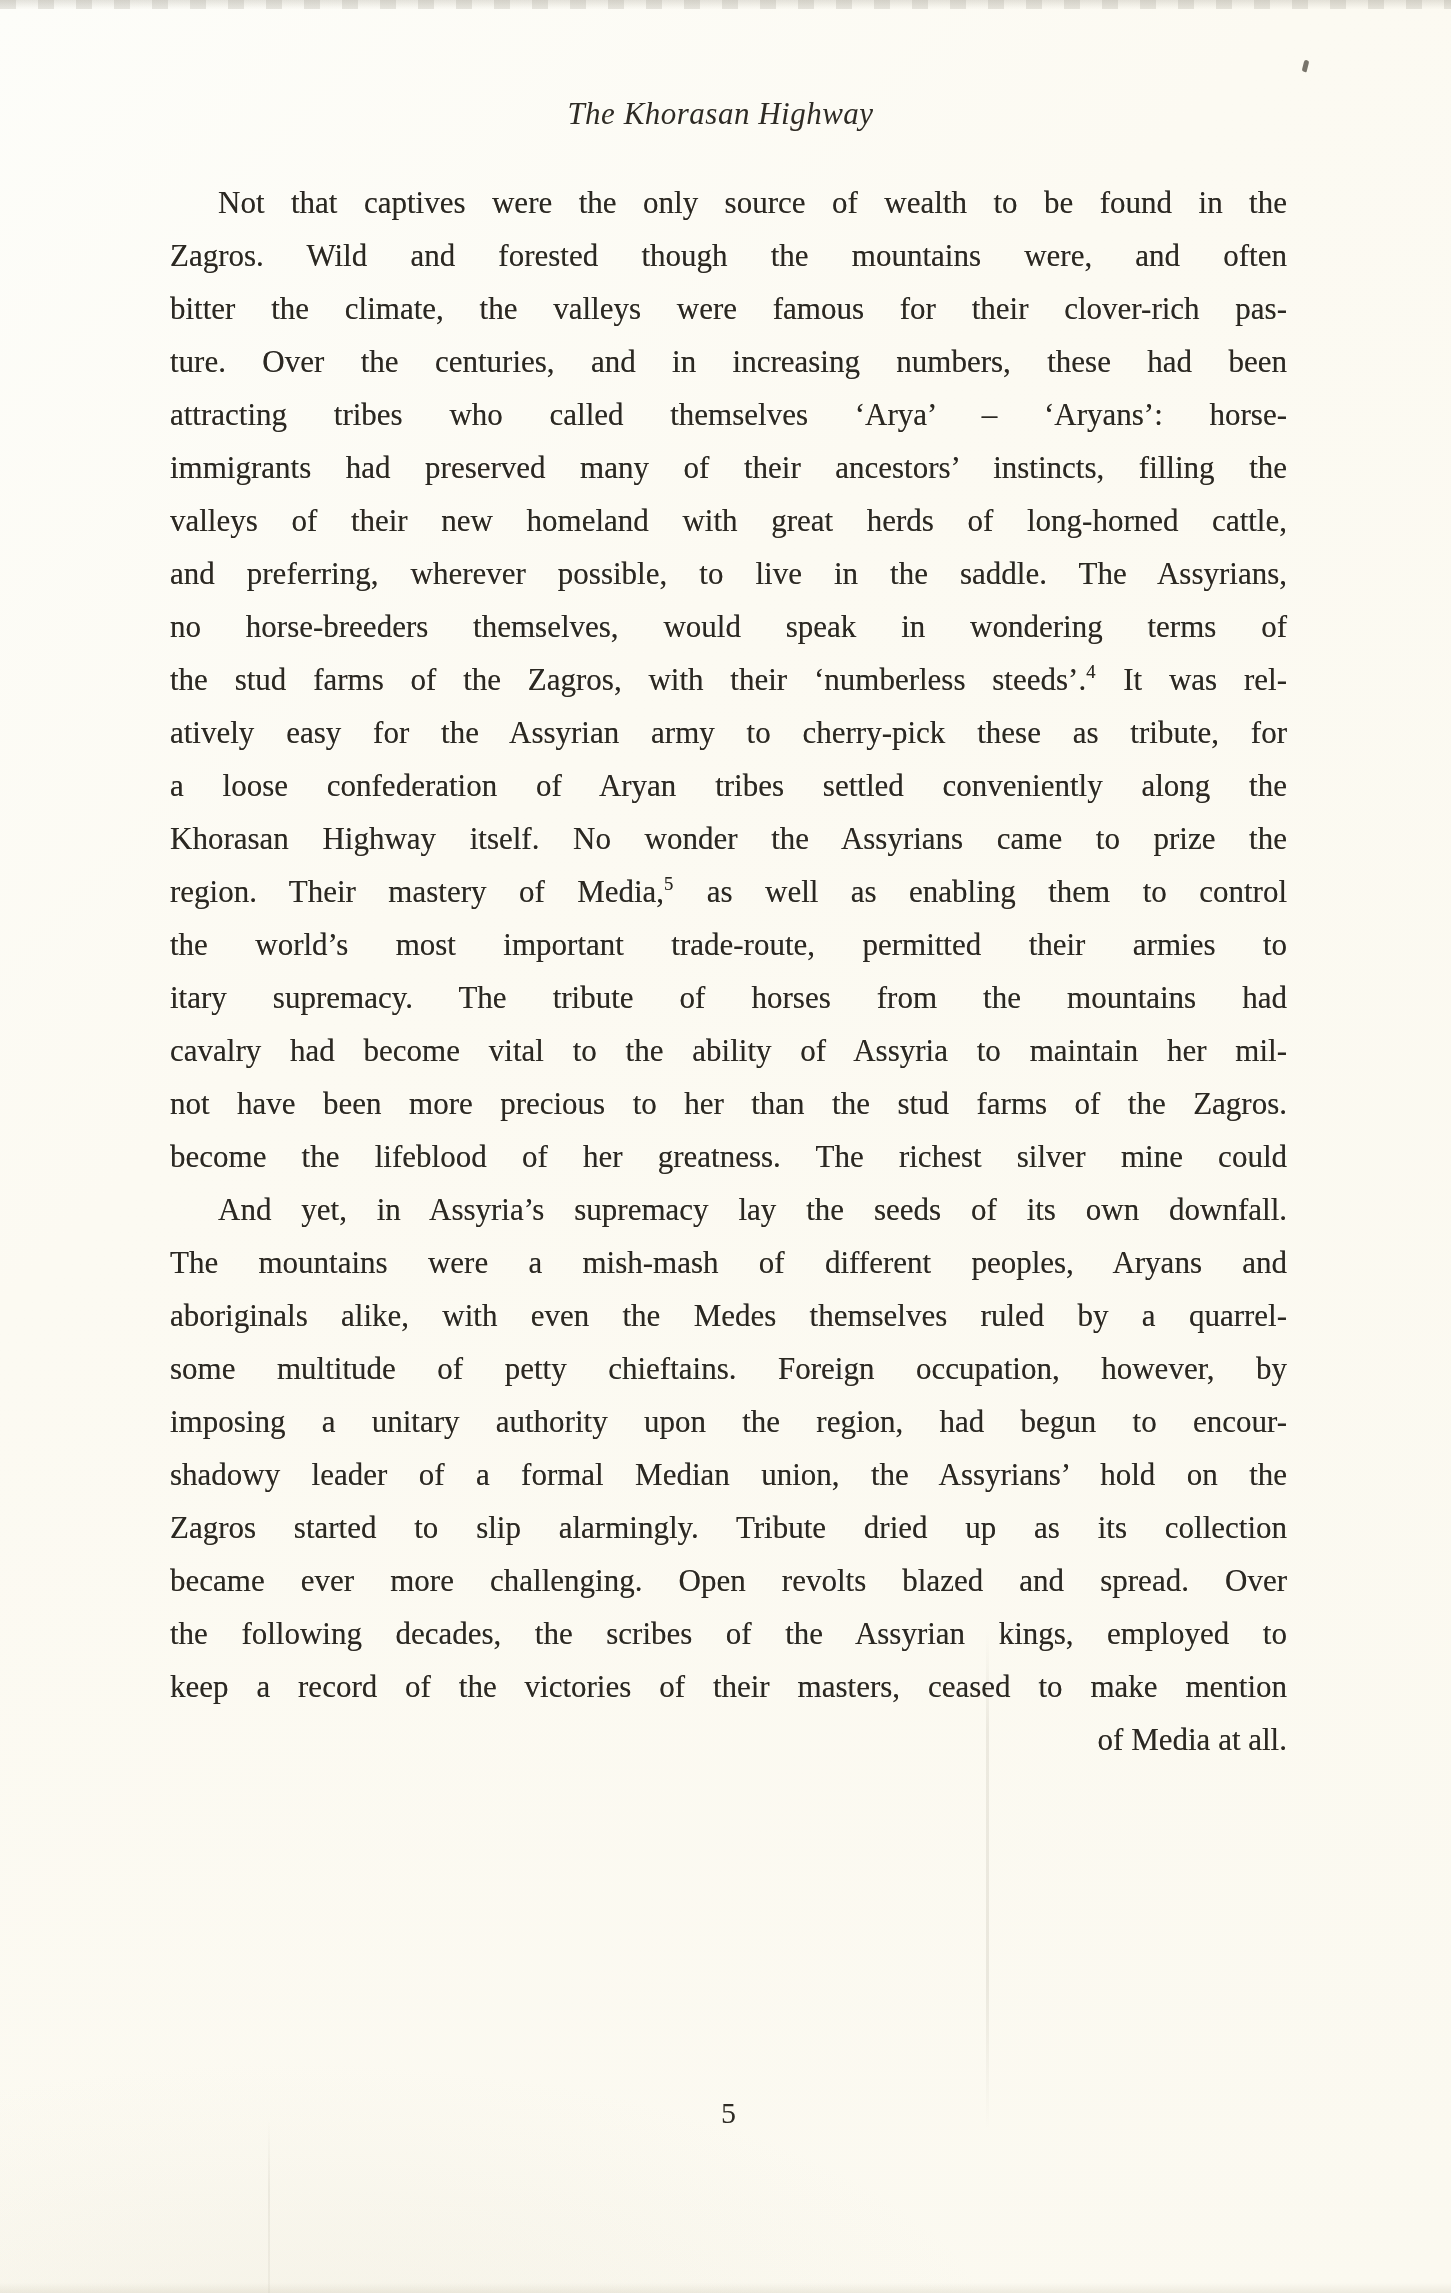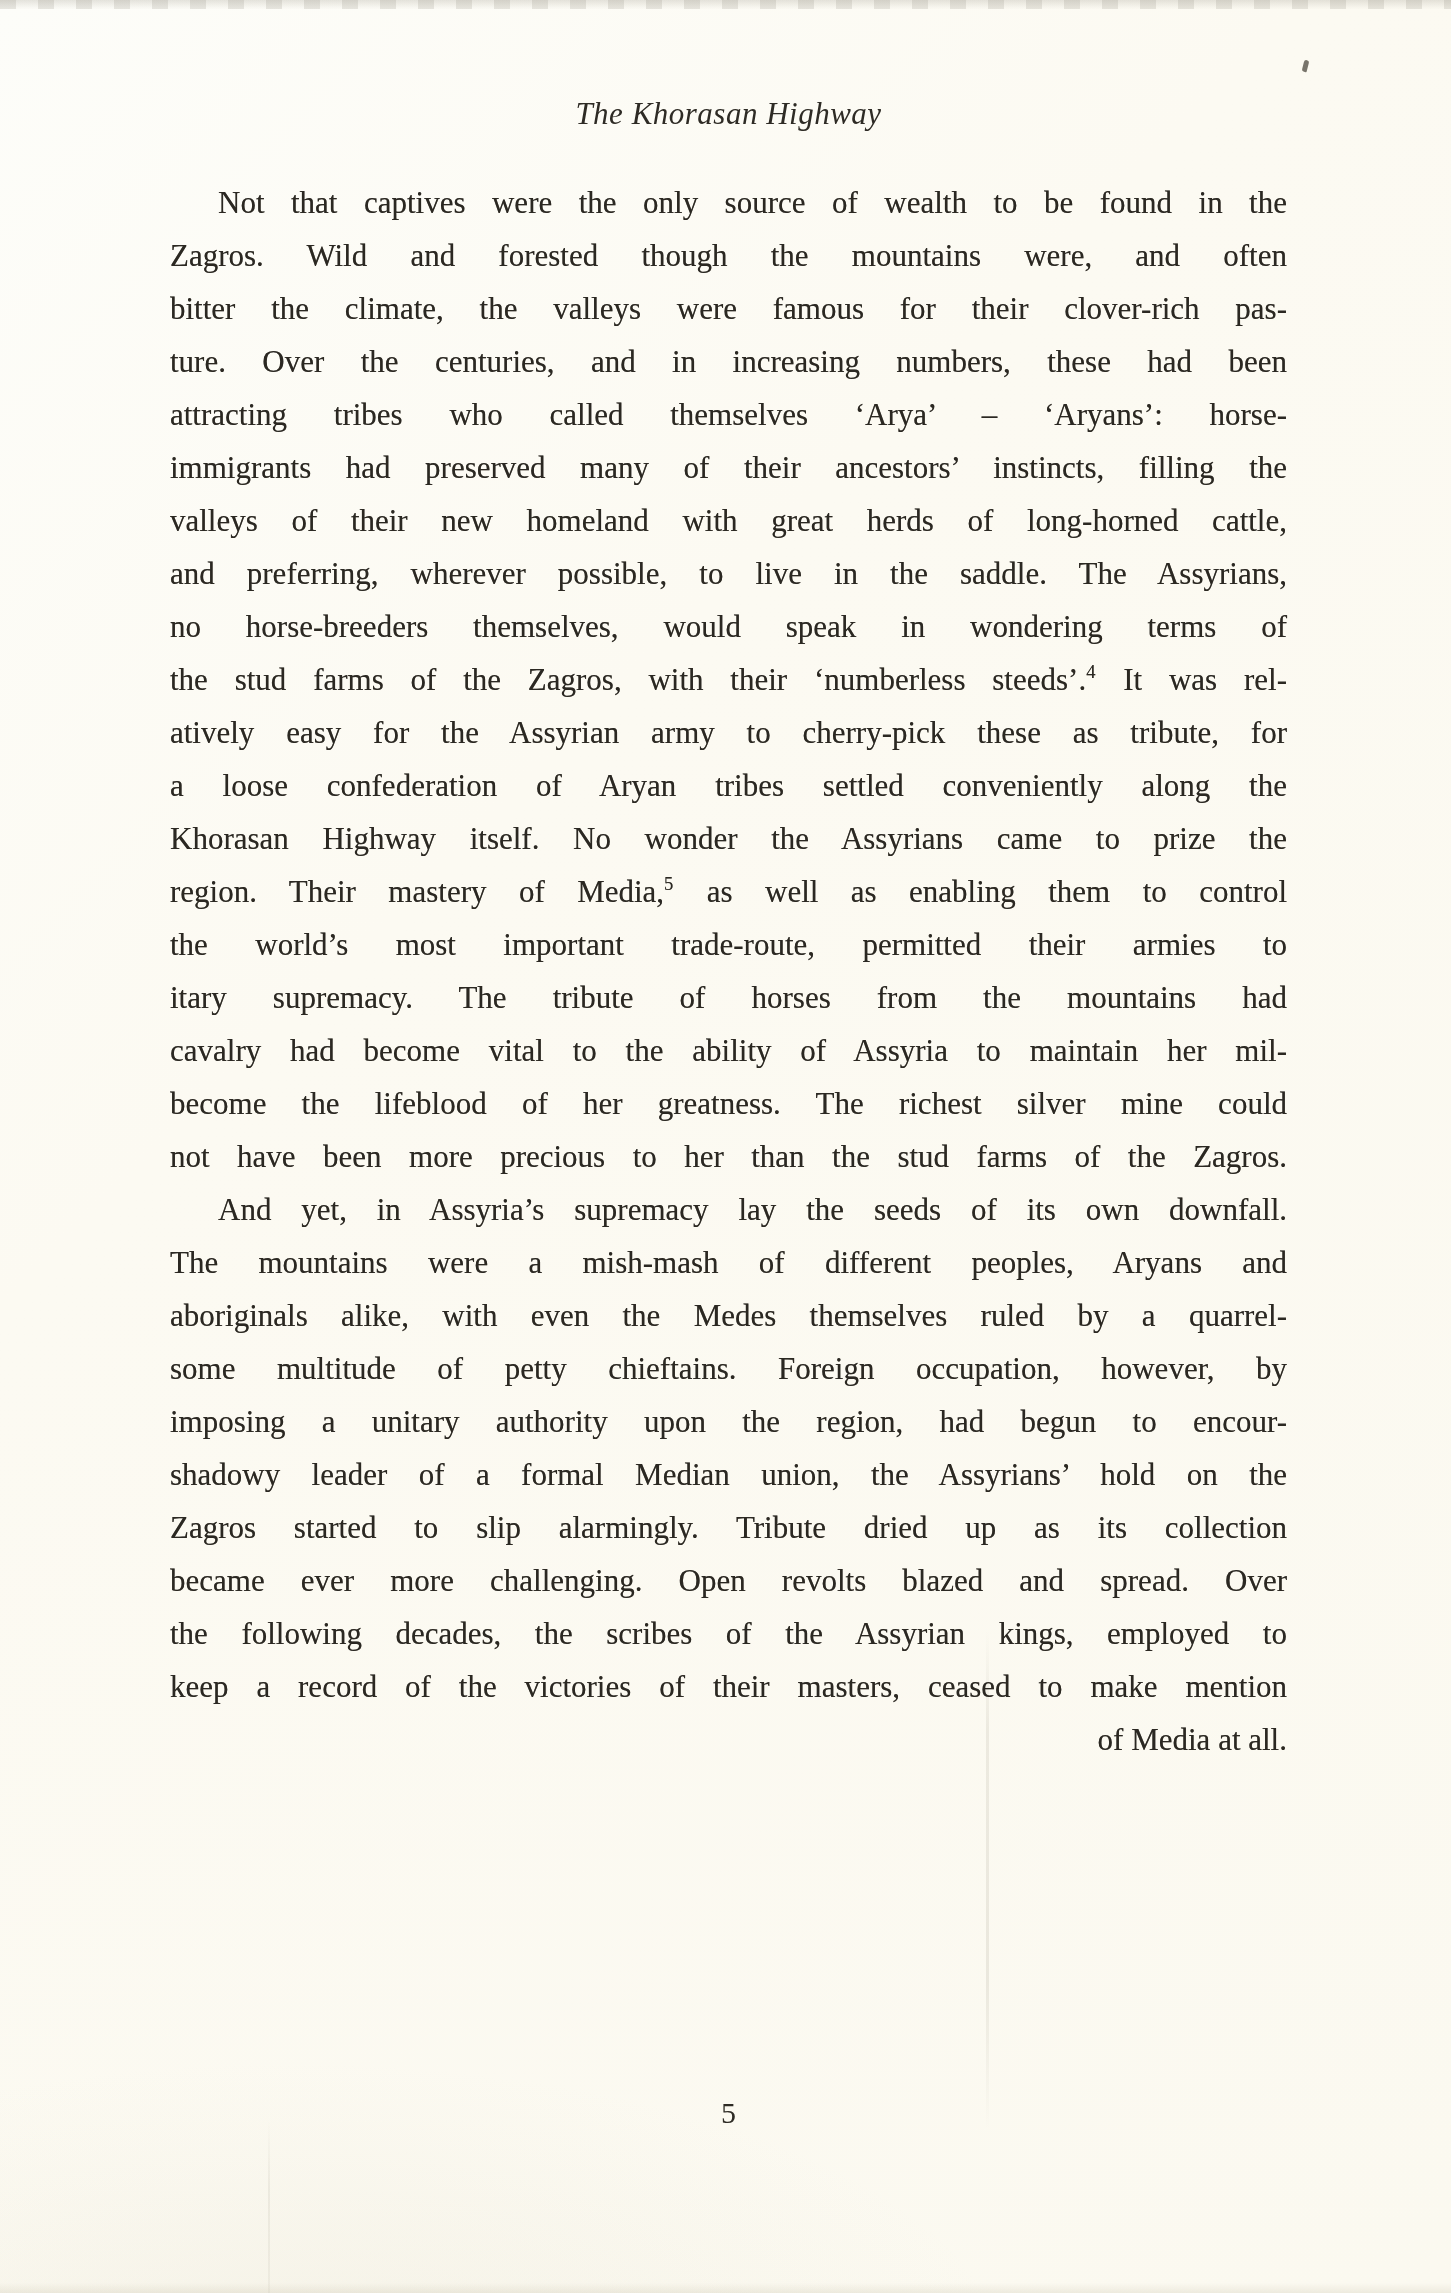--- a/index.html
+++ b/index.html
@@ -42,21 +42,21 @@
   }
   .speck{
     position:absolute;left:1303px;top:60px;width:5px;height:12px;
     border-radius:3px 3px 1px 3px;
     background:#565349;
     transform:rotate(14deg);
     opacity:0.8;
   }
   
   .running-header{
-    position:absolute;left:170px;top:96px;width:1117px;
+    position:absolute;left:162px;top:96px;width:1117px;
     text-align:center;
     font-style:italic;
     font-size:31px;
     letter-spacing:0.5px;
     color:#2e2b25;
   }
   
   .text-block{
     position:absolute;left:170px;top:176px;width:1117px;
   }
@@ -119,22 +119,22 @@
       <div class="line just"><span>and preferring, wherever possible, to live in the saddle. The Assyrians,</span></div>
       <div class="line just"><span>no horse-breeders themselves, would speak in wondering terms of</span></div>
       <div class="line just"><span>the stud farms of the Zagros, with their ‘numberless steeds’.</span><sup class="sup">4</sup><span> It was rel-</span></div>
       <div class="line just"><span>atively easy for the Assyrian army to cherry-pick these as tribute, for</span></div>
       <div class="line just"><span>a loose confederation of Aryan tribes settled conveniently along the</span></div>
       <div class="line just"><span>Khorasan Highway itself. No wonder the Assyrians came to prize the</span></div>
       <div class="line just"><span>region. Their mastery of Media,</span><sup class="sup">5</sup><span> as well as enabling them to control</span></div>
       <div class="line just"><span>the world’s most important trade-route, permitted their armies to</span></div>
       <div class="line just"><span>itary supremacy. The tribute of horses from the mountains had</span></div>
       <div class="line just"><span>cavalry had become vital to the ability of Assyria to maintain her mil-</span></div>
+      <div class="line just"><span>not have been more precious to her than the stud farms of the Zagros.</span></div>
       <div class="line just"><span>become the lifeblood of her greatness. The richest silver mine could</span></div>
-      <div class="line just"><span>not have been more precious to her than the stud farms of the Zagros.</span></div>
       <div class="line just ind"><span>And yet, in Assyria’s supremacy lay the seeds of its own downfall.</span></div>
       <div class="line just"><span>The mountains were a mish-mash of different peoples, Aryans and</span></div>
       <div class="line just"><span>aboriginals alike, with even the Medes themselves ruled by a quarrel-</span></div>
       <div class="line just"><span>some multitude of petty chieftains. Foreign occupation, however, by</span></div>
       <div class="line just"><span>imposing a unitary authority upon the region, had begun to encour-</span></div>
       <div class="line just"><span>shadowy leader of a formal Median union, the Assyrians’ hold on the</span></div>
       <div class="line just"><span>Zagros started to slip alarmingly. Tribute dried up as its collection</span></div>
       <div class="line just"><span>became ever more challenging. Open revolts blazed and spread. Over</span></div>
       <div class="line just"><span>the following decades, the scribes of the Assyrian kings, employed to</span></div>
       <div class="line just"><span>keep a record of the victories of their masters, ceased to make mention</span></div>

